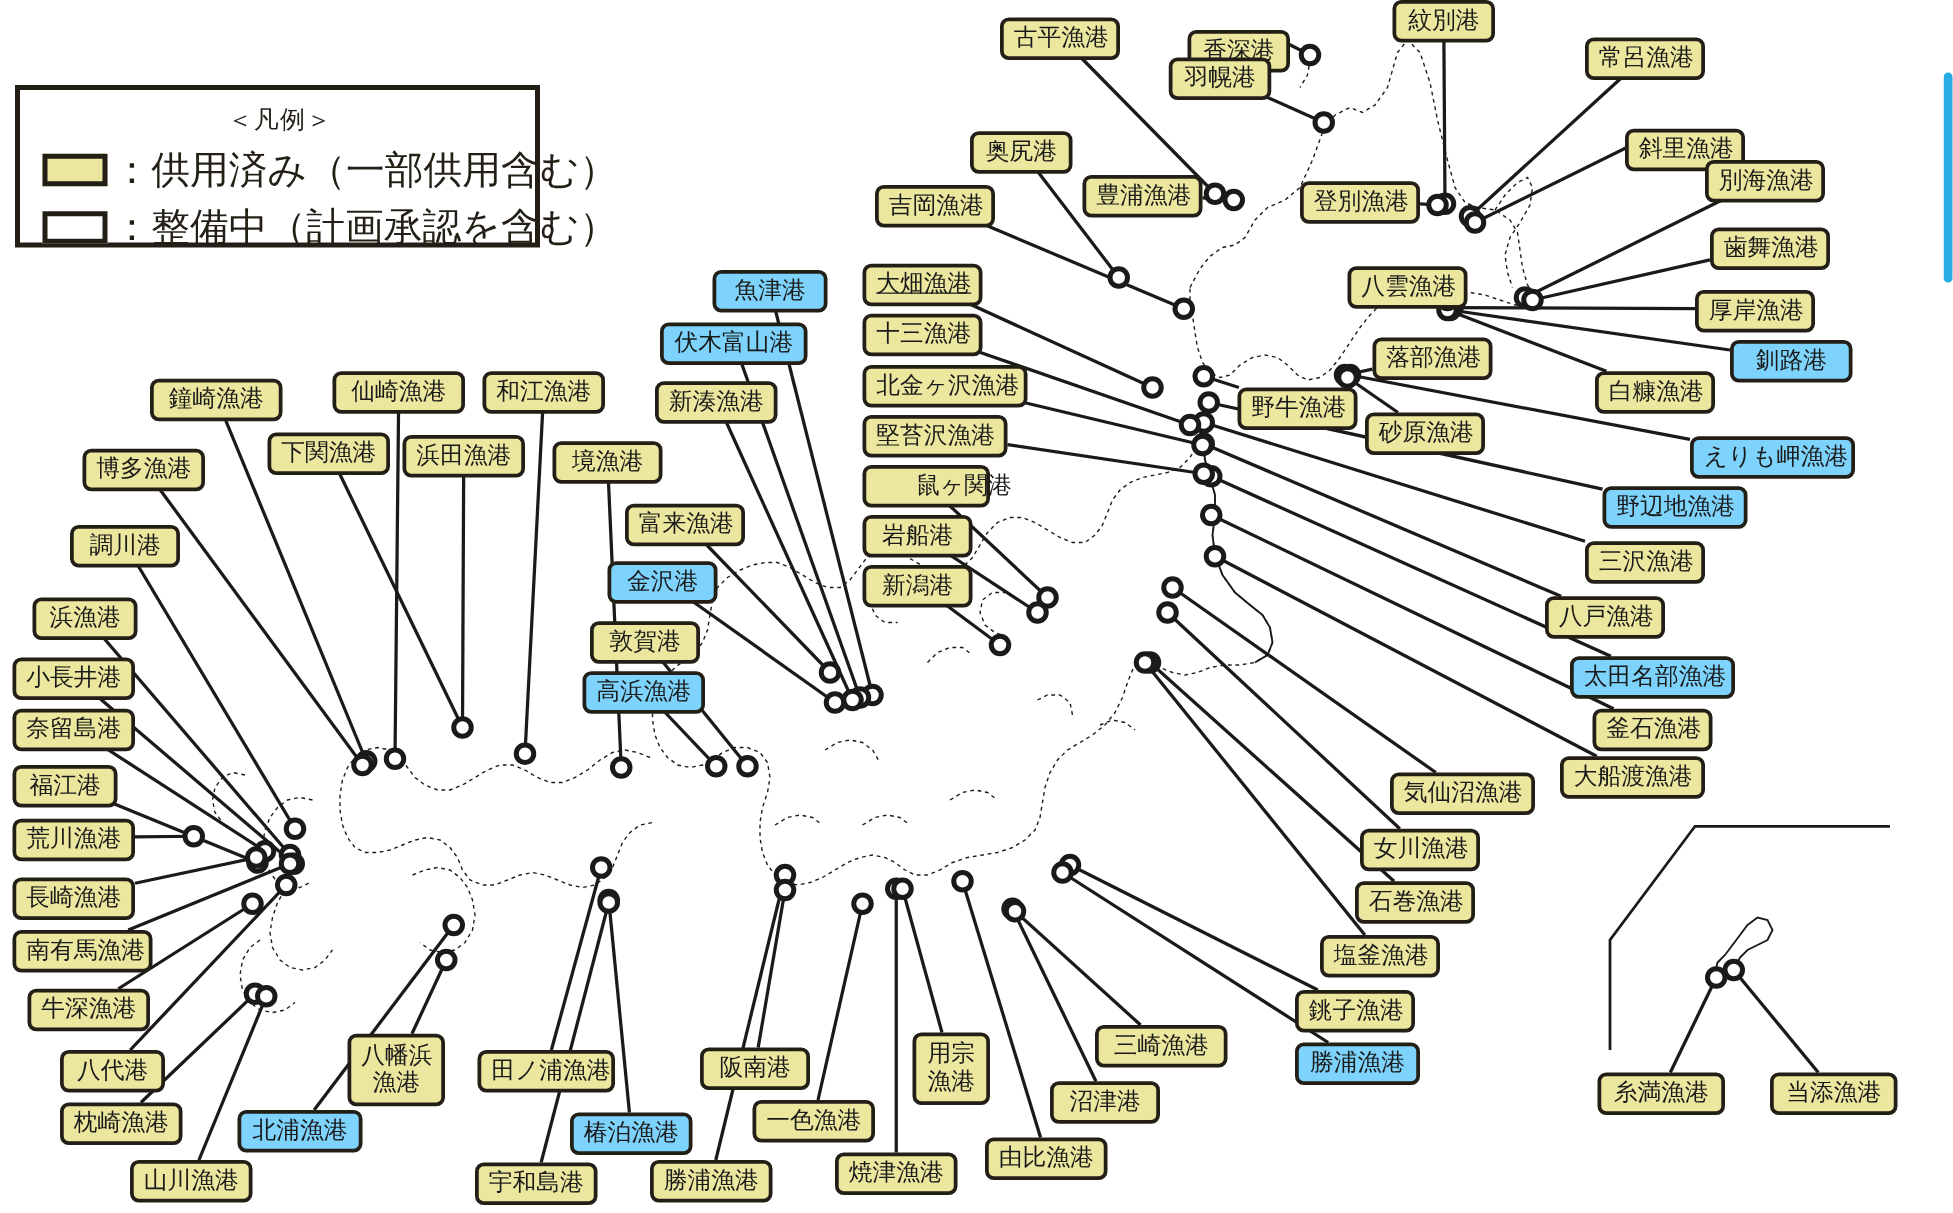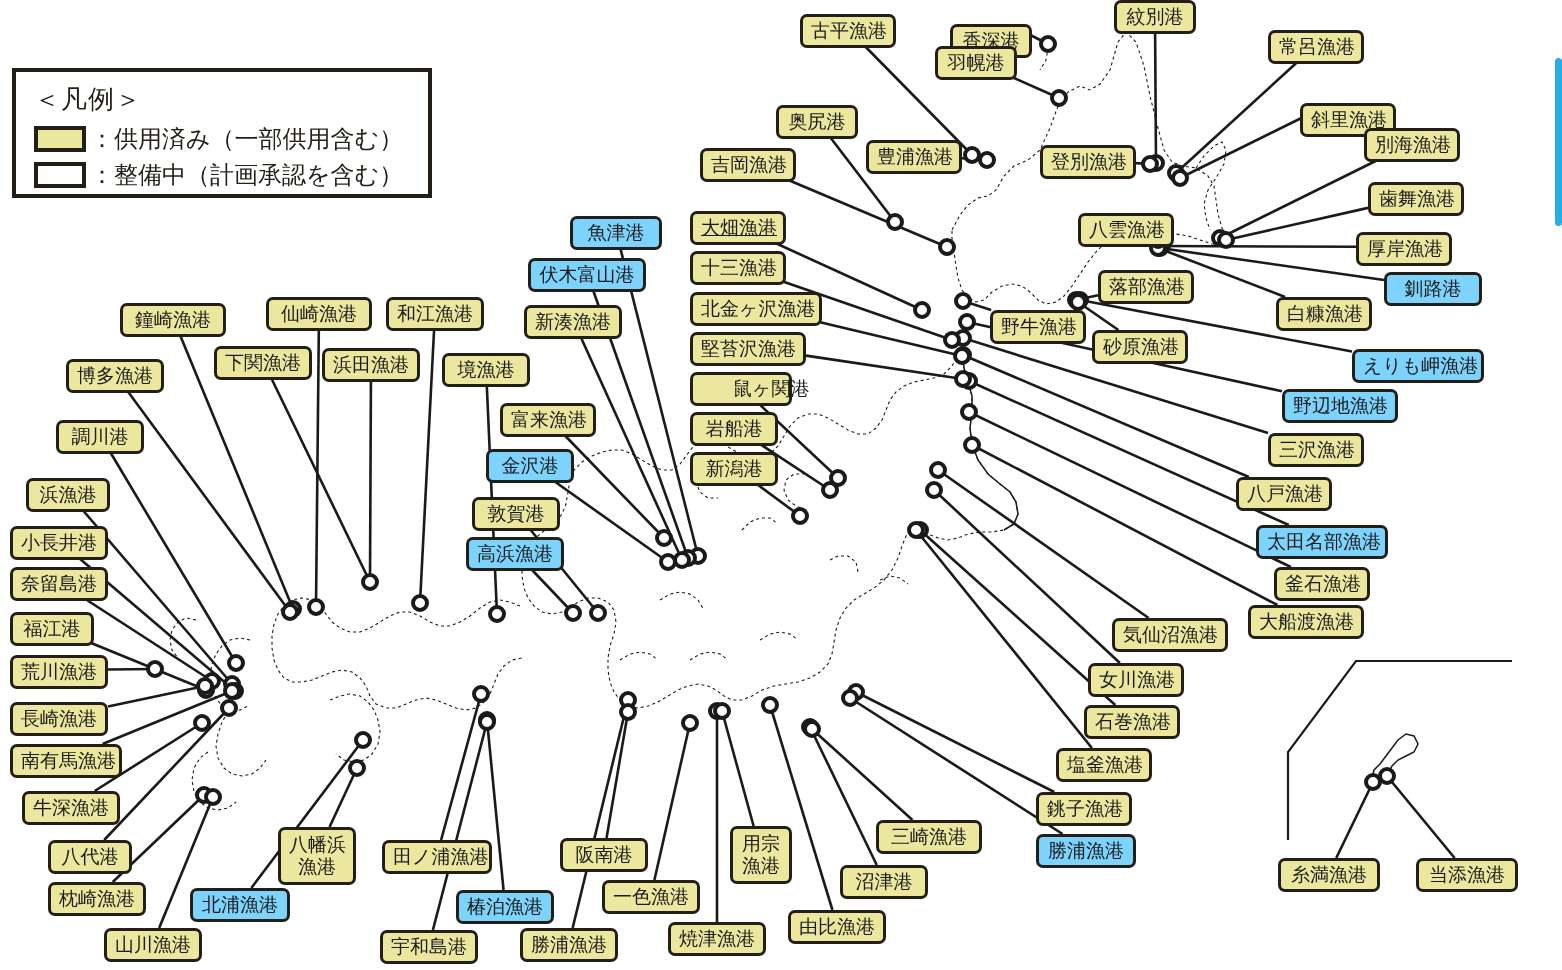--- a/index.html
+++ b/index.html
@@ -4,27 +4,27 @@
 <style>
   html,body{margin:0;padding:0;background:#fff;}
   body{width:1562px;height:970px;position:relative;overflow:hidden;
        font-family:"DejaVu Sans","Liberation Sans",sans-serif;}
   #stage{position:absolute;left:0;top:0;width:1562px;height:970px;}
 
   
   .legend{position:absolute;left:12px;top:68px;width:420px;height:130px;
           border:4px solid #231f16;background:#fff;box-sizing:border-box;
           padding:8px 14px;}
-  .legend .title{font-size:26px;color:#231f16;letter-spacing:1px;margin:2px 0 6px 4px;}
+  .legend .title{font-size:20px;color:#231f16;letter-spacing:1px;margin:2px 0 6px 4px;text-align:center;}
   .legend .row{display:flex;align-items:center;margin:4px 0 4px 4px;}
   .legend .swatch{width:52px;height:26px;border:4px solid #231f16;box-sizing:border-box;
                   margin-right:4px;flex:0 0 auto;}
   .legend .swatch.filled{background:#ece79e;}
   .legend .swatch.empty{background:#ffffff;}
-  .legend .txt{font-size:24px;color:#231f16;white-space:nowrap;}
+  .legend .txt{font-size:31px;color:#231f16;white-space:nowrap;}
 
   
   .lbl{position:absolute;border:3.5px solid #231f16;border-radius:7px;
        background:#ece79e;color:#1a1a1a;font-size:19px;line-height:1.12;
        padding:3px 8px 4px;white-space:pre;text-align:center;
        box-sizing:border-box;z-index:30;}
   .lbl.plain{background:#7dd3fc;}
   .lbl.two{line-height:1.18;padding:3px 8px 4px;}
 
   

